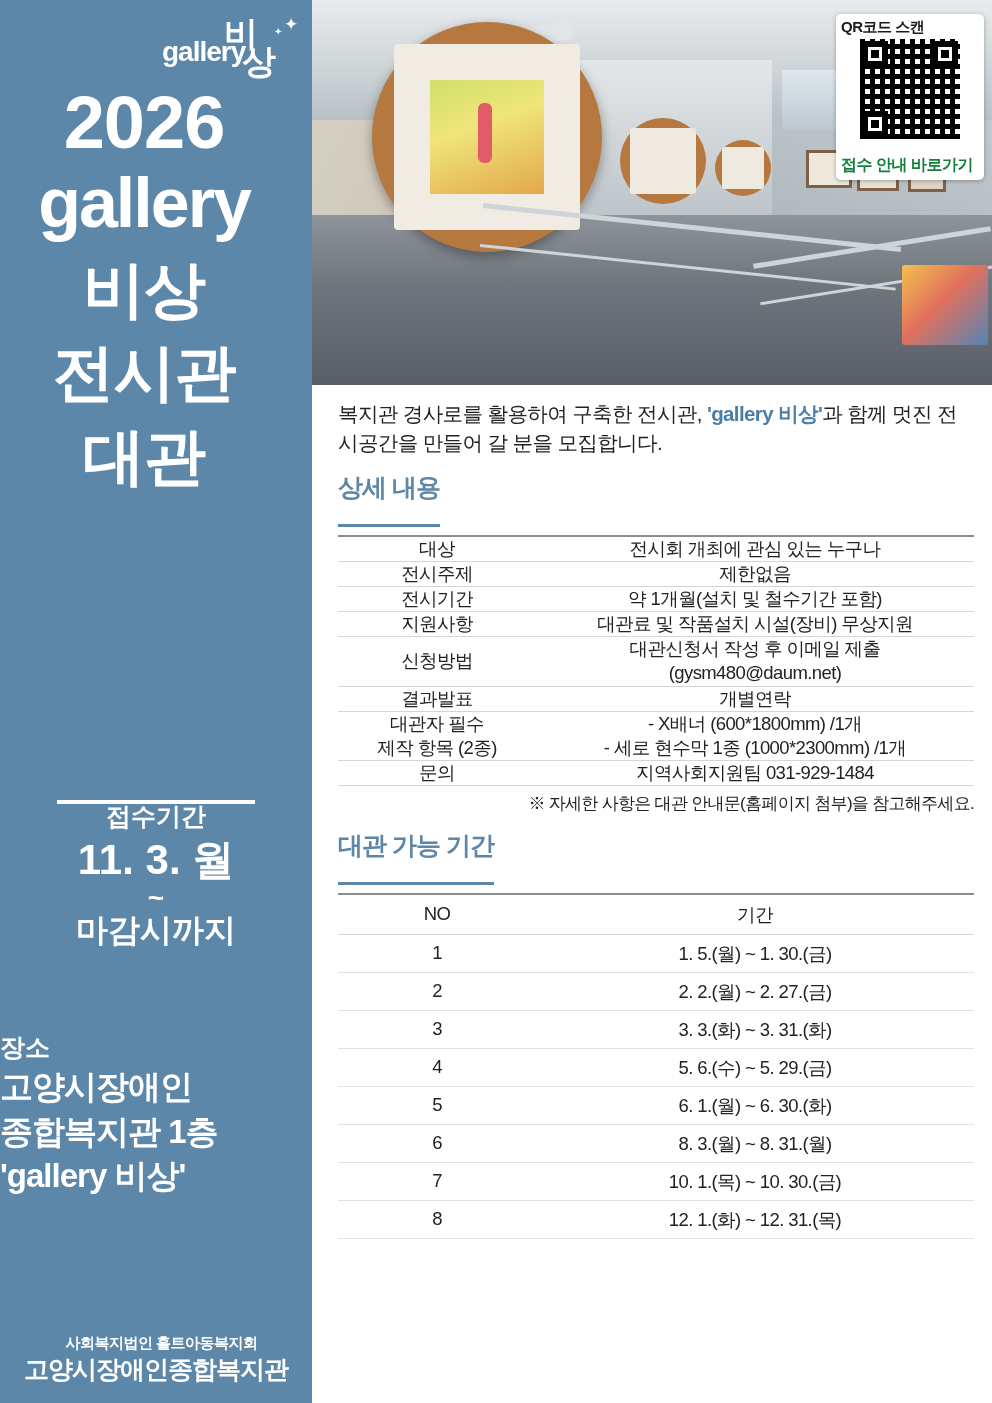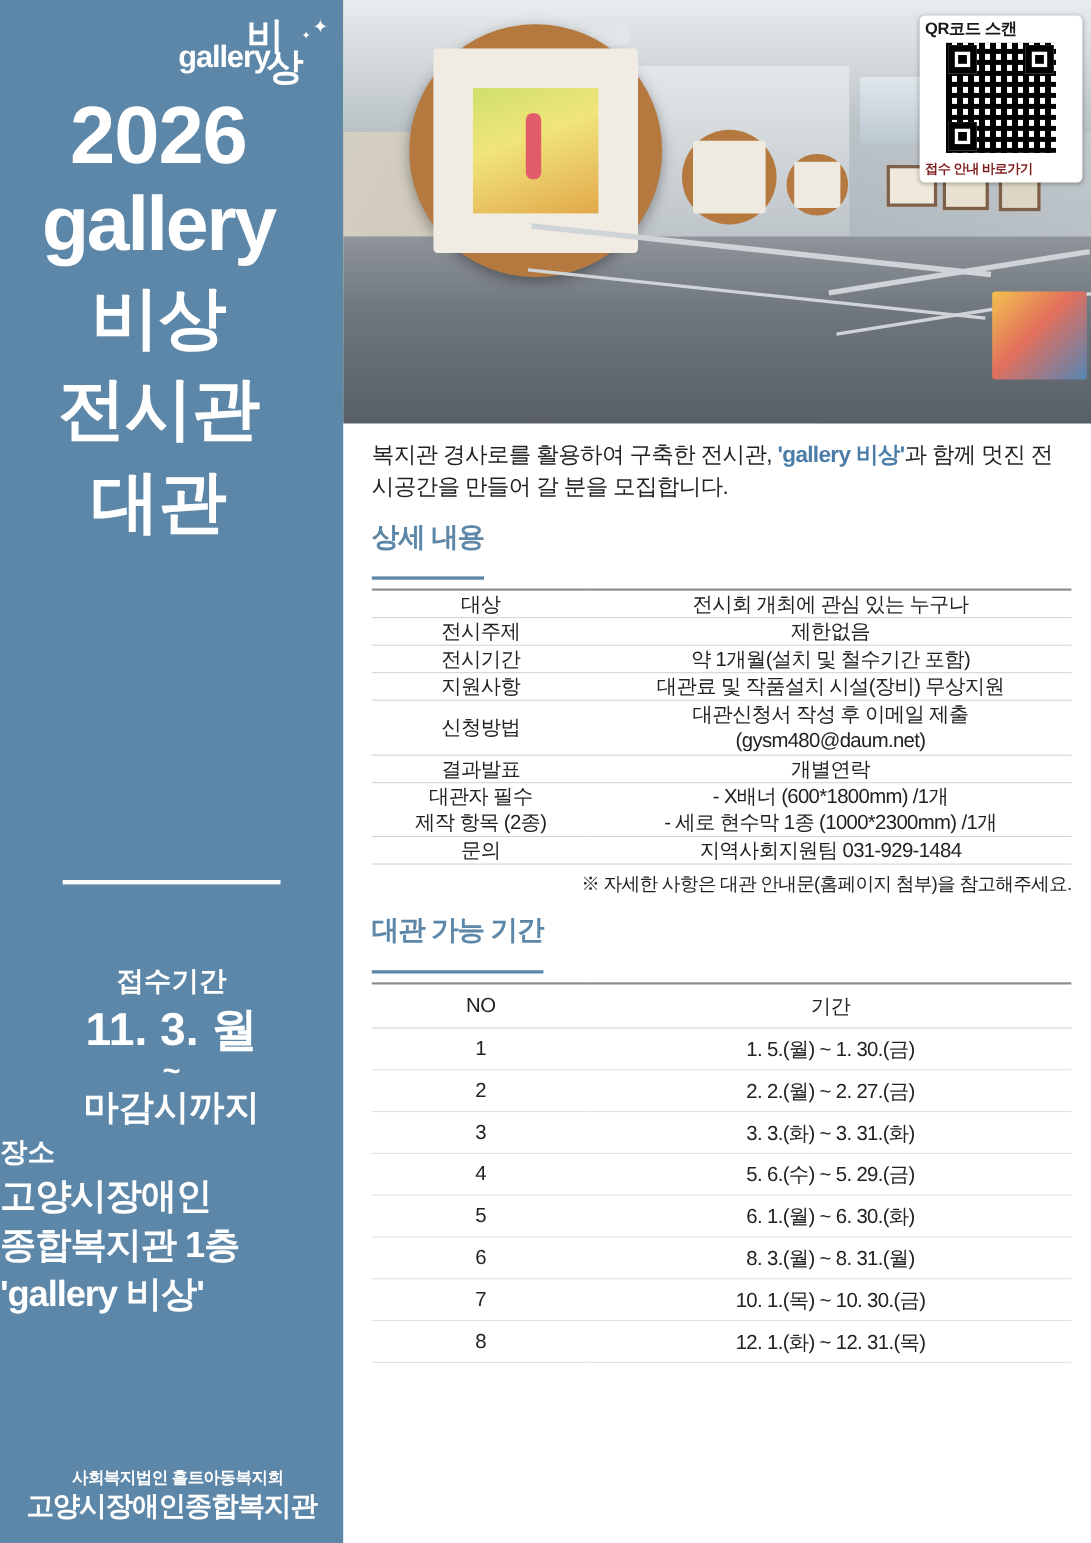--- a/index.html
+++ b/index.html
@@ -106,21 +106,21 @@
     left: 57px;
     top: 800px;
     width: 198px;
     height: 4px;
     background: #ffffff;
   }
 
   .info-block {
     position: absolute;
     left: 0;
-    top: 876px;
+    top: 800px;
     width: 312px;
     text-align: center;
   }
   .info-label {
     font-size: 25px;
     font-weight: bold;
     line-height: 1.3;
   }
   .info-date {
     font-size: 42px;
@@ -341,25 +341,25 @@
   .qr-code .finder.tl { left: 2px; top: 2px; }
   .qr-code .finder.tr { right: 2px; top: 2px; }
   .qr-code .finder.bl { left: 2px; bottom: 2px; }
   .qr-code .finder:after {
     content: "";
     position: absolute;
     left: 3px; top: 3px; right: 3px; bottom: 3px;
     background: #000;
   }
   .qr-caption {
-    font-size: 12px;
-    font-weight: bold;
-    color: #7f1d1d;
+    font-size: 16px;
+    font-weight: bold;
+    color: #15803d;
     letter-spacing: -0.5px;
-    margin-top: 6px;
+    margin-top: 16px;
   }
 
   
   .content {
     position: absolute;
     left: 312px;
     top: 385px;
     width: 680px;
     height: 1018px;
     box-sizing: border-box;

